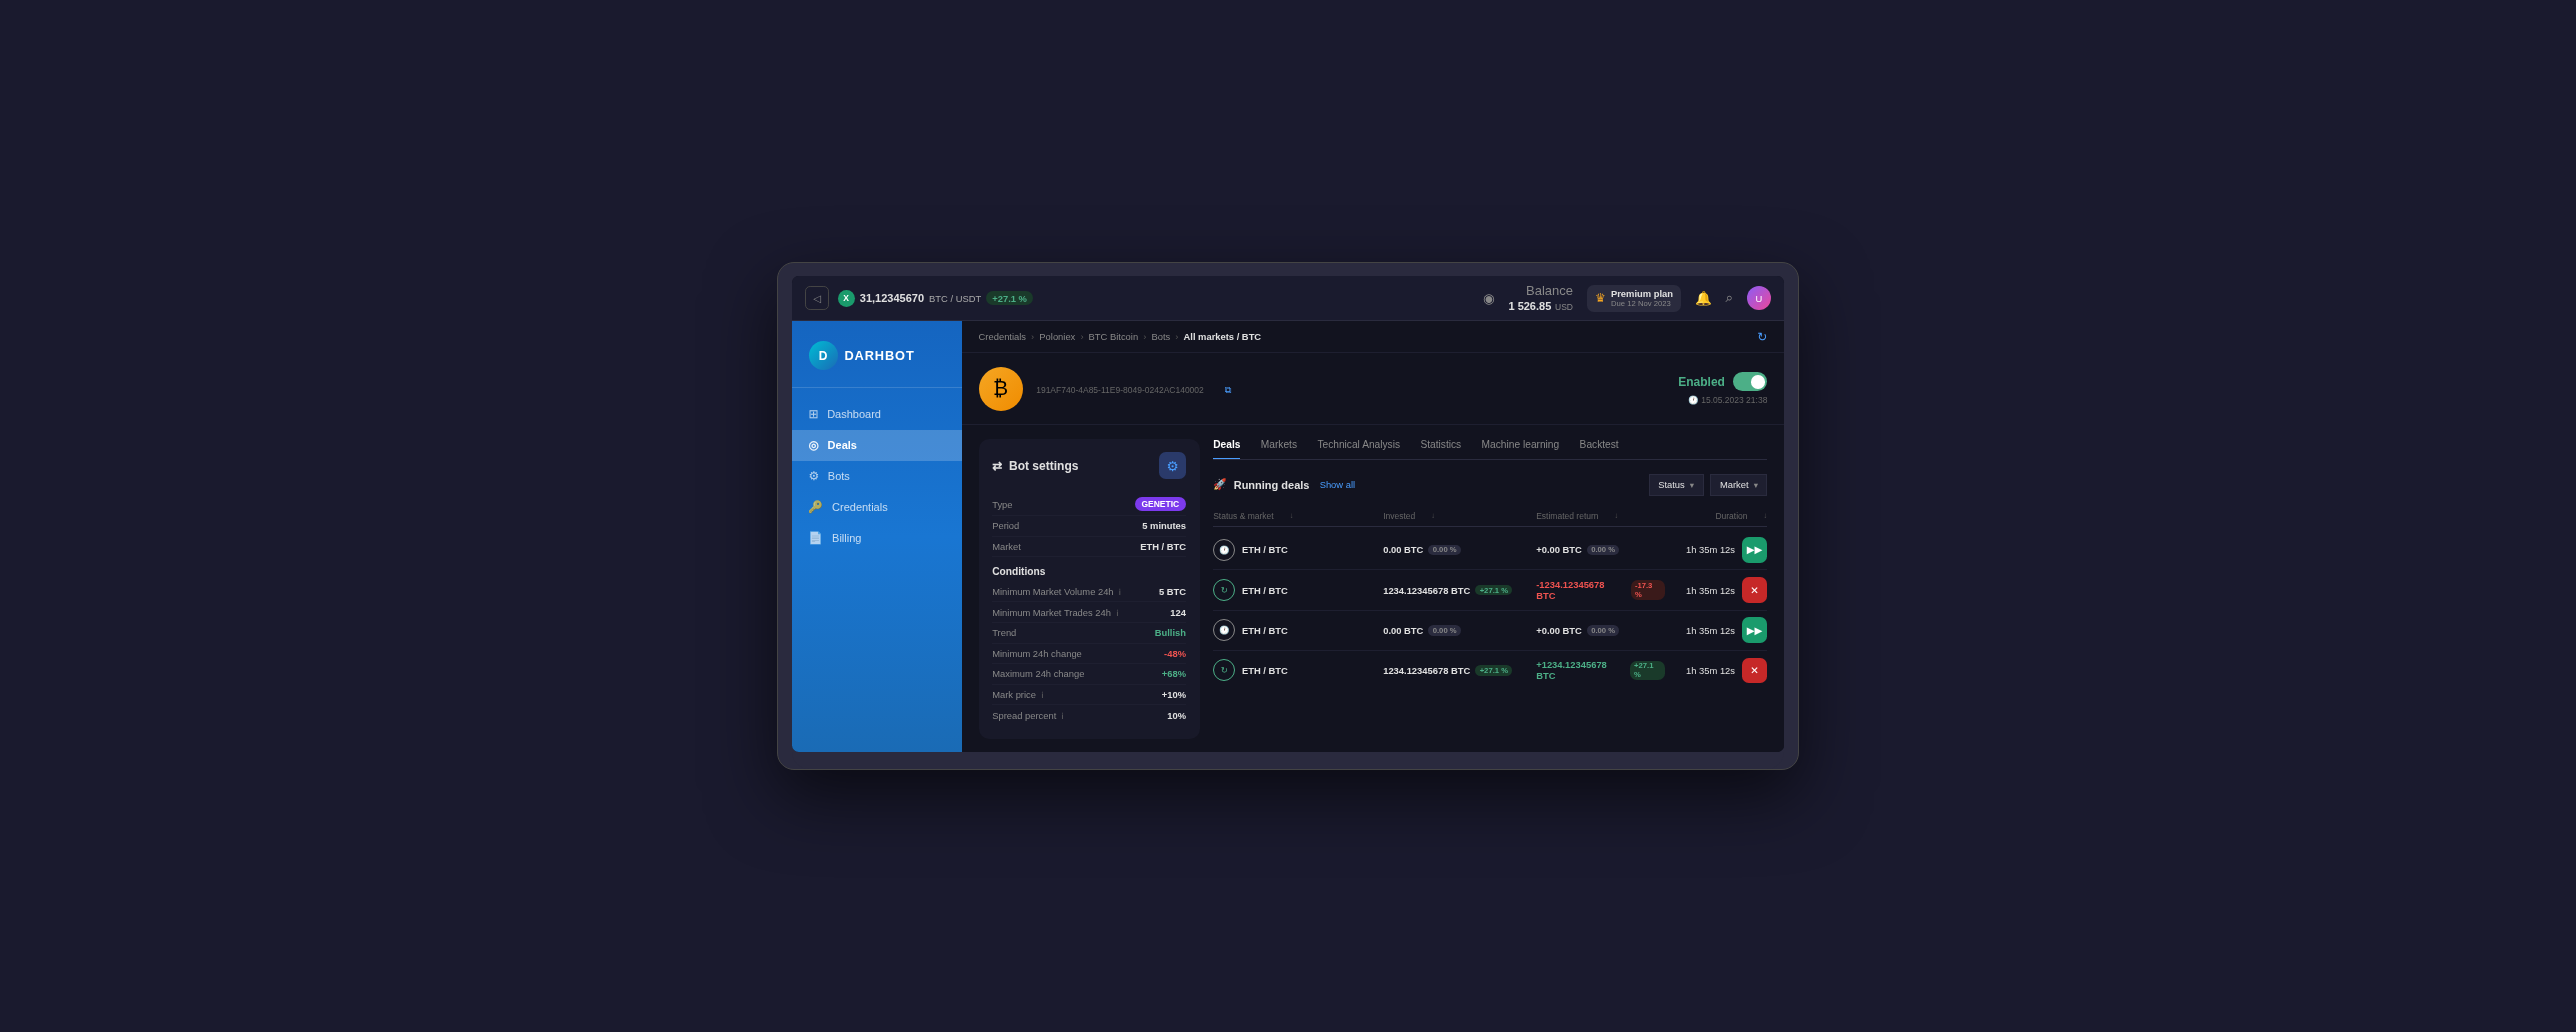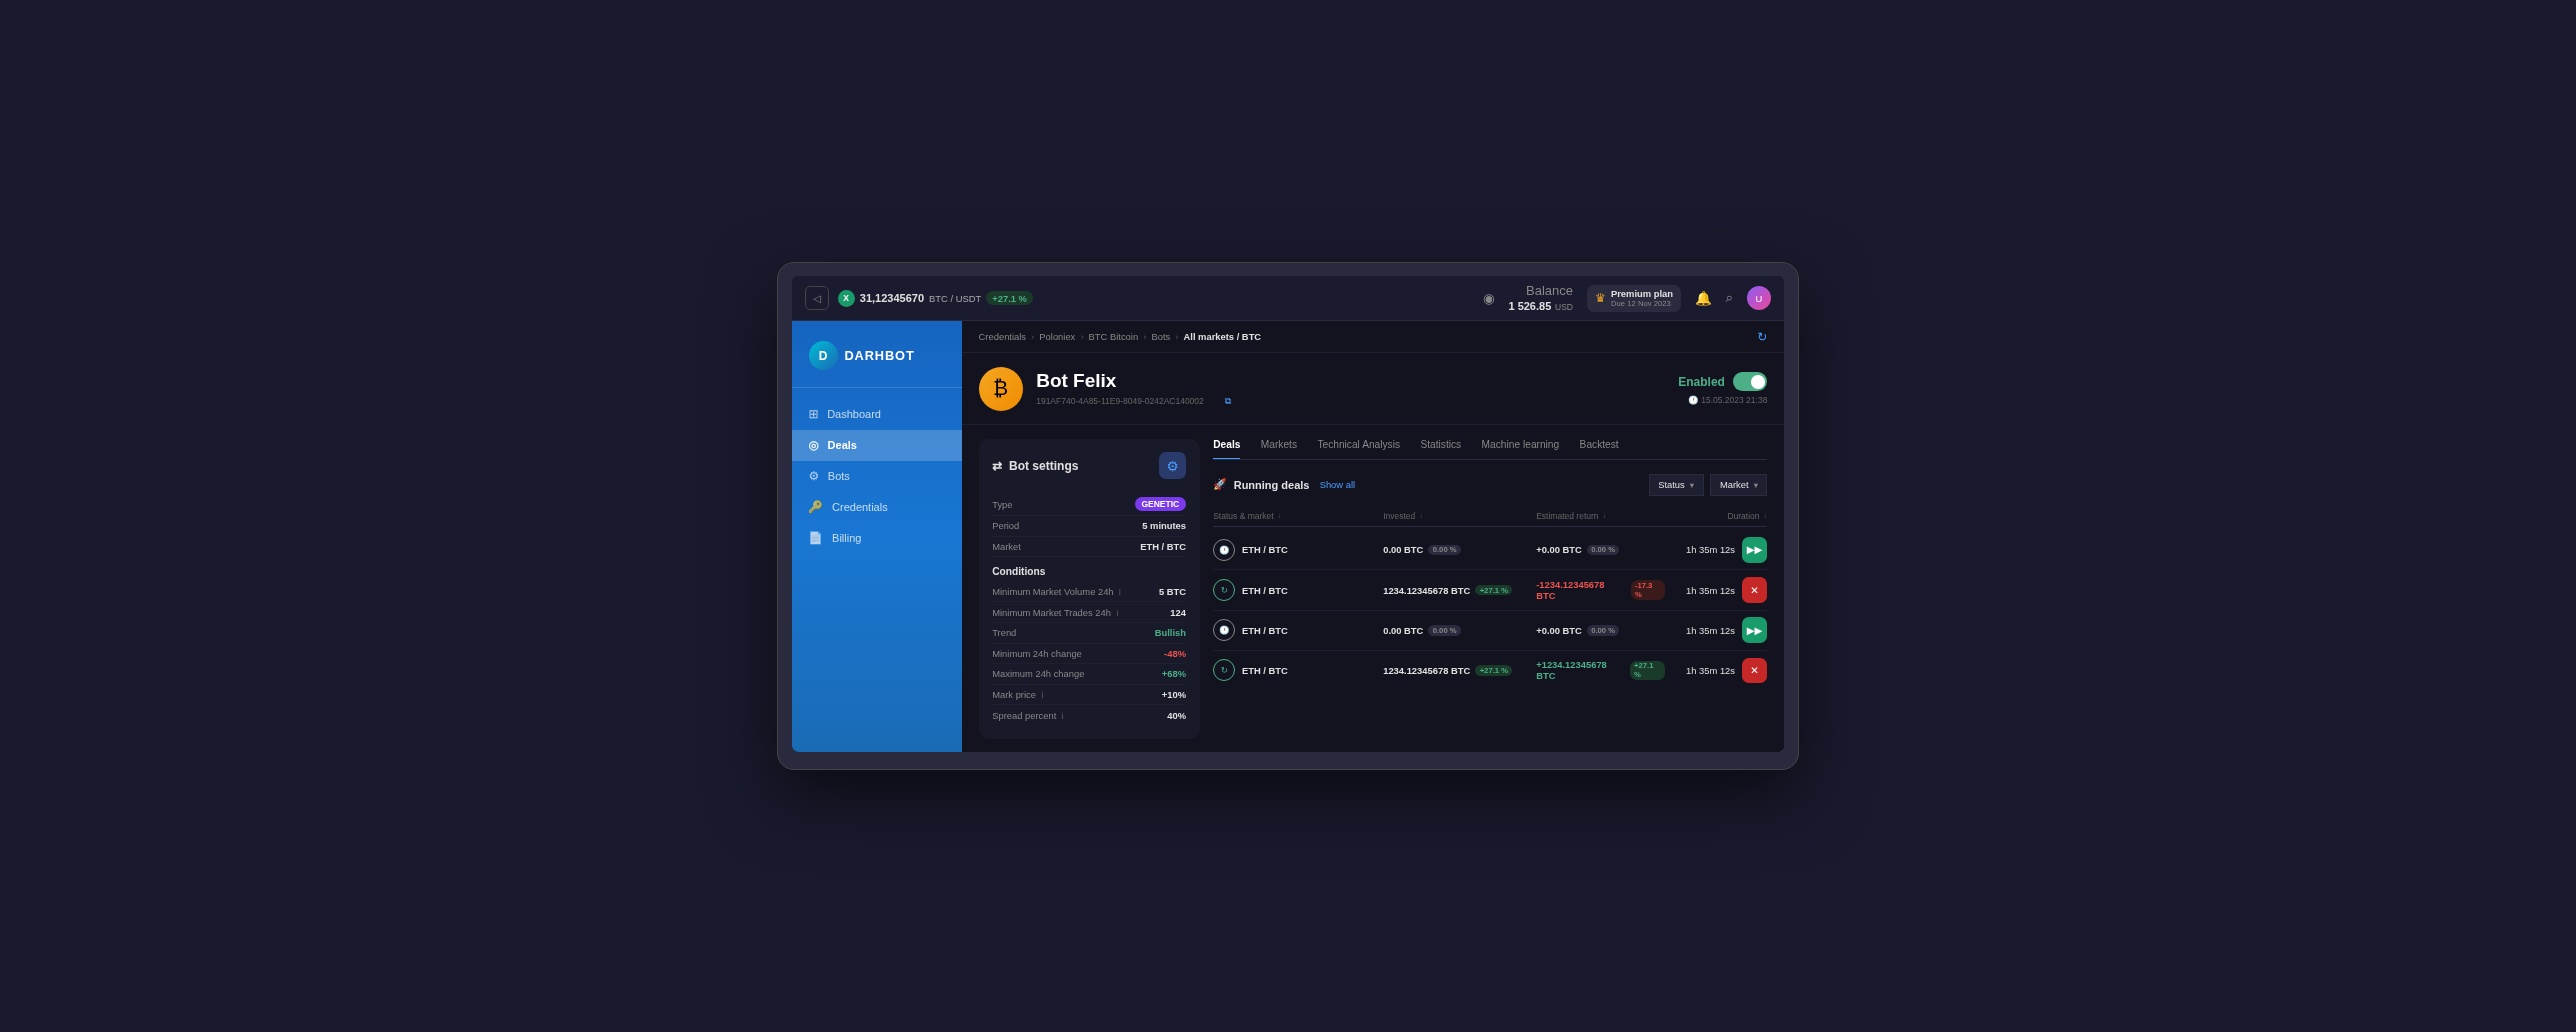--- a/index.html
+++ b/index.html
@@ -301,21 +301,21 @@
     .deals-table { width: 100%; }
     .table-header {
       display: grid;
       grid-template-columns: 170px 153px 1fr 102px;
       padding: 5.1px 0;
       border-bottom: 0.9px solid #2a2b3e;
       margin-bottom: 3.4px;
     }
     .th {
       color: #666; font-size: 8.5px;
-      display: flex; align-items: flex-start; gap: 4px;
+      display: flex; align-items: flex-start; gap: 16px;
     }
     .sort-icon { color: #555; font-size: 7.7px; }
     .deal-row {
       display: grid;
       grid-template-columns: 170px 153px 1fr 102px;
       padding: 6.8px 0;
       border-bottom: 0.9px solid #1e1f30;
       align-items: center;
     }
     .deal-row:last-child { border-bottom: none; }
@@ -442,21 +442,20 @@
           <span class="breadcrumb-sep">›</span>
           <span class="breadcrumb-current">All markets / BTC</span>
           <span class="refresh-icon">↻</span>
         </div>
 
         <div class="bot-header">
           <div class="bot-avatar">
             <span>₿</span>
           </div>
           <div class="bot-info">
-            <div class="bot-name">Bot Felix</div>
             <div class="bot-id">
               <span>191AF740-4A85-11E9-8049-0242AC140002</span>
               <span class="bot-id-copy">⧉</span>
             </div>
           </div>
           <div style="text-align:right;">
             <div class="bot-status-area">
               <span class="enabled-label">Enabled</span>
               <div class="toggle-switch">
                 <div class="toggle-knob"></div>
@@ -514,21 +513,21 @@
             <div class="setting-row">
               <span class="setting-label">Maximum 24h change</span>
               <span class="setting-value positive">+68%</span>
             </div>
             <div class="setting-row">
               <span class="setting-label">Mark price <span class="info-icon">ℹ</span></span>
               <span class="setting-value">+10%</span>
             </div>
             <div class="setting-row">
               <span class="setting-label">Spread percent <span class="info-icon">ℹ</span></span>
-              <span class="setting-value">40%</span>
+              <span class="setting-value">10%</span>
             </div>
           </div>
 
           <div class="right-panel">
 
             <div class="tabs-row">
               <div class="tab-item active">Deals</div>
               <div class="tab-item">Markets</div>
               <div class="tab-item">Technical Analysis</div>
               <div class="tab-item">Statistics</div>

